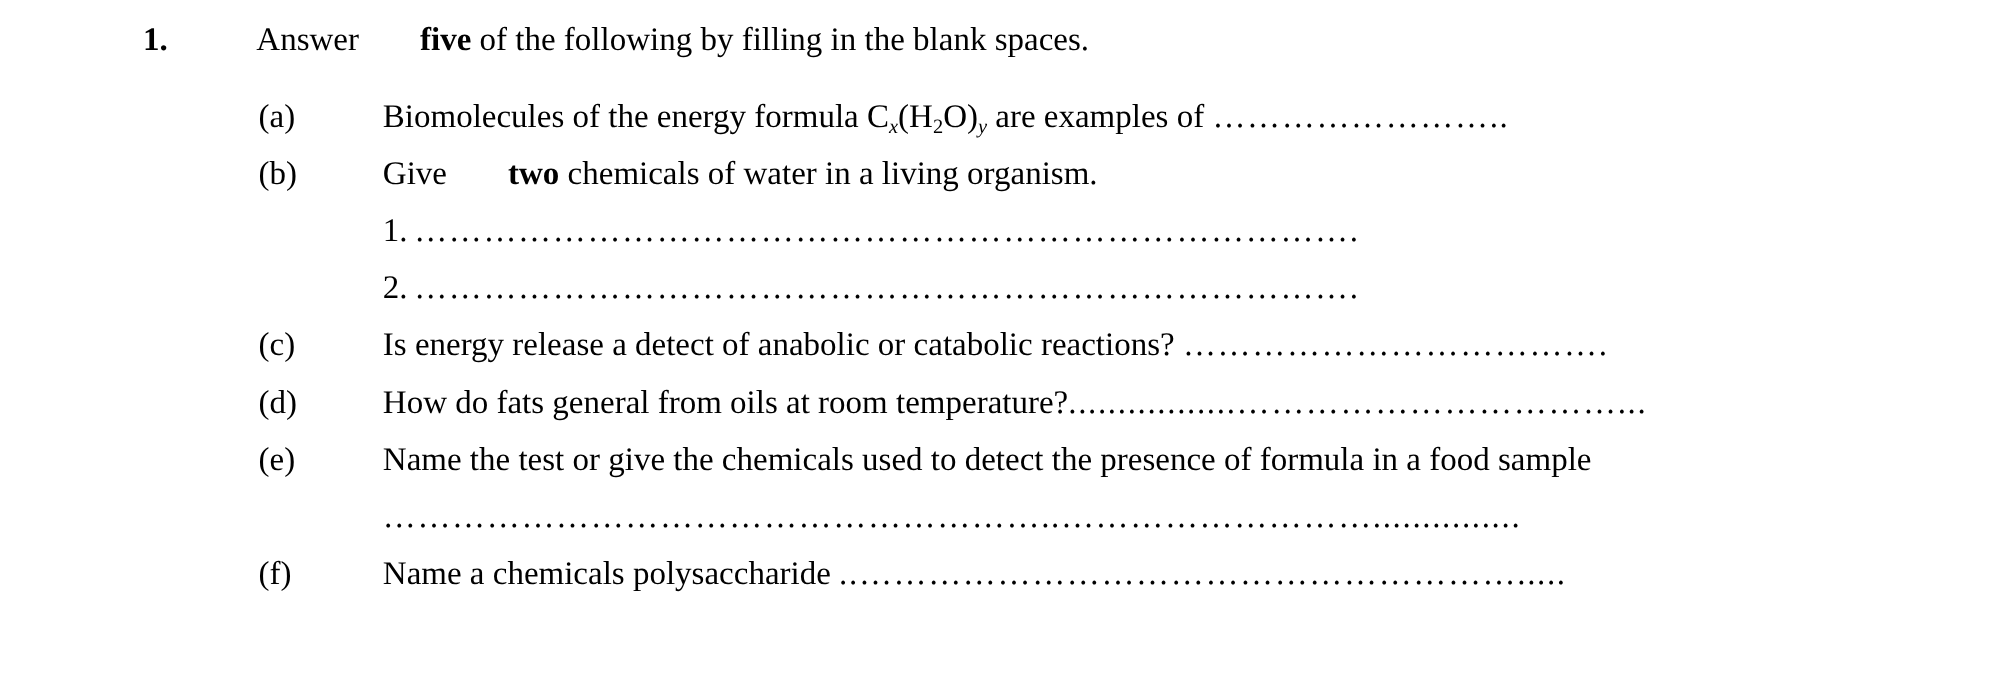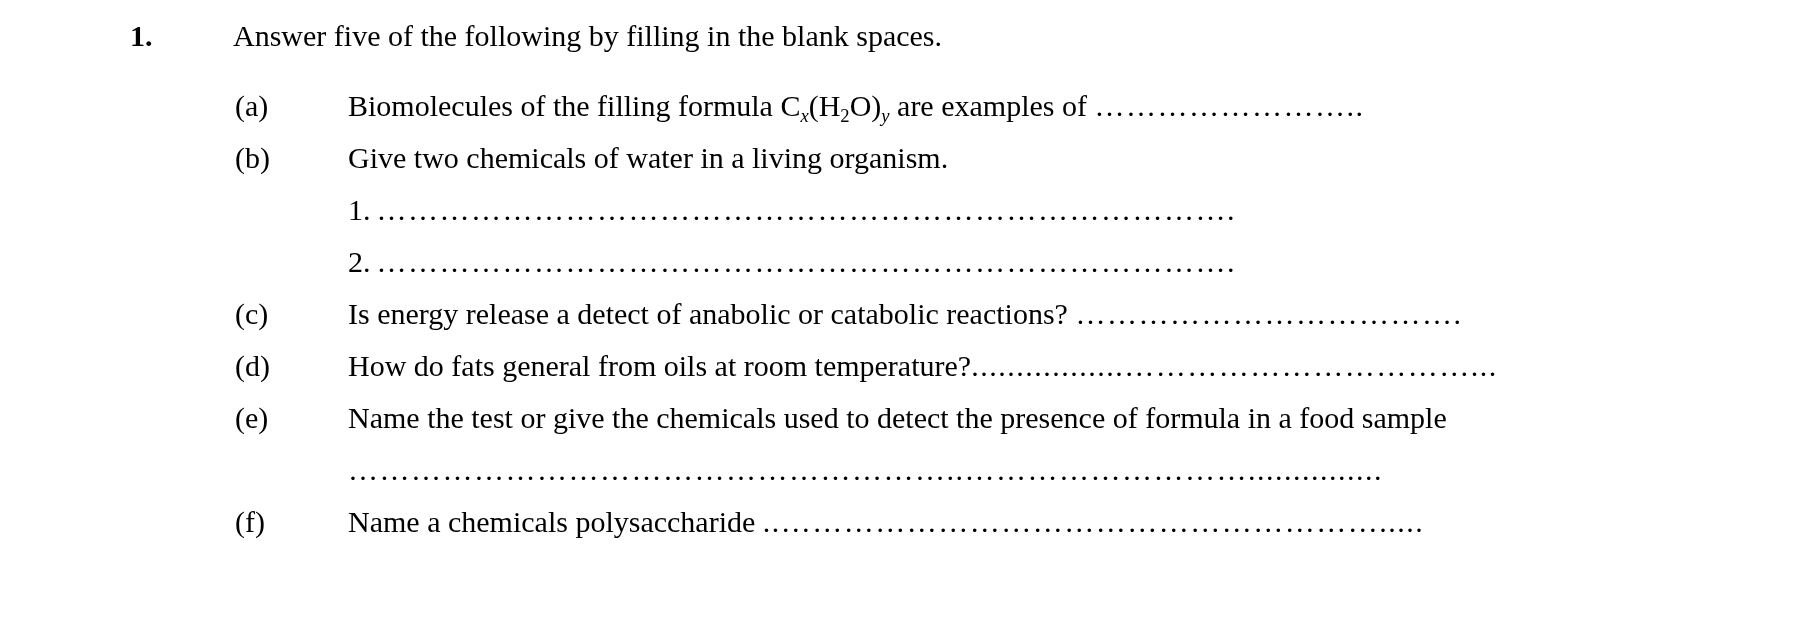--- a/index.html
+++ b/index.html
@@ -6,37 +6,37 @@
   body{
     width:1818px;height:633px;background:#ffffff;color:#000000;
     font-family:"Liberation Serif","DejaVu Serif",serif;
     font-size:30px;overflow:hidden;position:relative;
   }
   .row{position:absolute;left:0;width:100%;white-space:nowrap;line-height:40px;}
   .qnum{position:absolute;left:130px;font-weight:bold;}
   .intro{position:absolute;left:233px;}
   .ilabel{position:absolute;left:235px;}
   .ibody{position:absolute;left:348px;}
-  b{font-weight:normal;}
+  b{font-weight:bold;margin-left:48px;}
   .sub{font-size:0.62em;vertical-align:-0.32em;}
   .it{font-style:italic;}
   .blank{letter-spacing:1.5px;}
   .subnum{margin-right:6px;}
 </style>
 </head>
 <body>
 
 <div class="row" style="top:16px">
   <span class="qnum">1.</span>
   <span class="intro"><span>Answer </span><b>five</b><span> of the following by filling in the blank spaces.</span></span>
 </div>
 
 <div class="row" style="top:86px">
   <span class="ilabel">(a)</span>
-  <span class="ibody"><span>Biomolecules of the filling formula C</span><span class="sub it">x</span><span>(H</span><span class="sub">2</span><span>O)</span><span class="sub it">y</span><span> are examples of </span><span class="blank">……………………..</span></span>
+  <span class="ibody"><span>Biomolecules of the energy formula C</span><span class="sub it">x</span><span>(H</span><span class="sub">2</span><span>O)</span><span class="sub it">y</span><span> are examples of </span><span class="blank">……………………..</span></span>
 </div>
 
 <div class="row" style="top:138px">
   <span class="ilabel">(b)</span>
   <span class="ibody"><span>Give </span><b>two</b><span> chemicals of water in a living organism.</span></span>
 </div>
 
 <div class="row" style="top:190px">
   <span class="ibody"><span class="subnum">1.</span><span class="blank">……………………………………………………………………….</span></span>
 </div>

